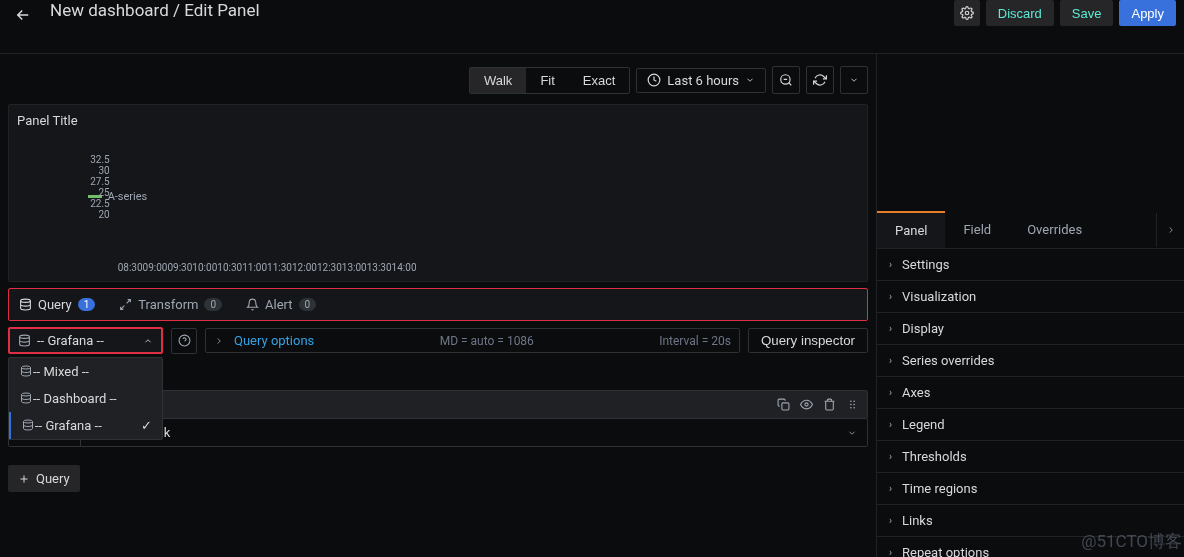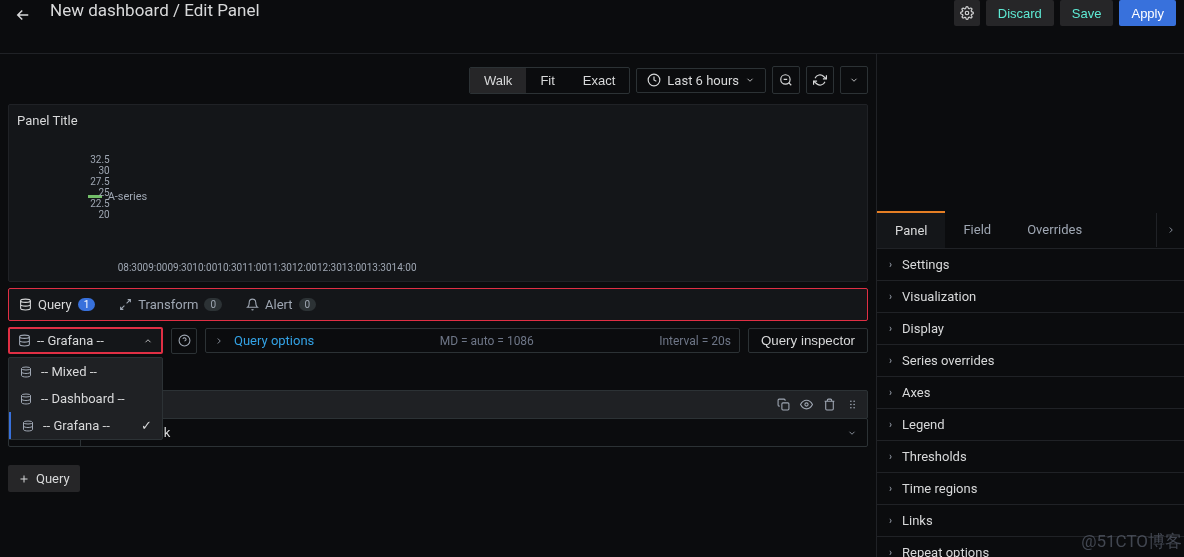--- a/index.html
+++ b/index.html
@@ -69,21 +69,21 @@
 .badge.gray { background: #2c3235; color: #9fa7b3; }
 .query-header { display: flex; align-items: center; gap: 8px; }
 .ds-select { display: flex; align-items: center; gap: 8px; border: 2px solid #e02f44; background: #141619; padding: 4px 8px; border-radius: 2px; width: 155px; justify-content: space-between; }
 .ds-select-inner { display: flex; align-items: center; gap: 6px; }
 .qh-btn { width: 26px; height: 26px; border: 1px solid #2c3235; display: flex; align-items: center; justify-content: center; border-radius: 2px; }
 .query-options { display: flex; align-items: center; gap: 10px; border: 1px solid #2c3235; padding: 4px 8px; border-radius: 2px; background: #0b0c0e; flex: 1; }
 .qo-link { color: #33a2e5; }
 .qo-meta { color: #6e7687; font-size: 12px; margin-left: auto; }
 .qi-btn { border: 1px solid #2c3235; padding: 4px 12px; border-radius: 2px; background: #0b0c0e; color: #d8d9da; }
 .dropdown { position: absolute; background: #1f2124; border: 1px solid #2c3235; border-radius: 2px; width: 155px; z-index: 10; }
-.dd-item { display: flex; align-items: flex-end; gap: 8px; padding: 6px 10px; cursor: pointer; }
+.dd-item { display: flex; align-items: flex-start; padding: 6px 10px; cursor: pointer; }
 .dd-item.selected { border-left: 2px solid #3871dc; }
 .dd-check { margin-left: auto; color: #d8d9da; }
 .dd-icon { width:14px; height:14px; display:inline-flex; align-items:center; justify-content:center; }
 .row-a { display: flex; align-items: center; background: #1f2124; border: 1px solid #2c3235; border-radius: 2px; padding: 4px 8px; gap: 8px; margin-top: 36px;}
 .row-a .a-label { background: #111217; padding: 2px 8px; border-radius: 2px; }
 .row-icons { margin-left: auto; display: flex; gap: 10px; color: #9fa7b3; }
 .scenario-row { display:flex; align-items:center; border:1px solid #2c3235; border-radius:2px; background:#0b0c0e; margin-top:-1px;}
 .scenario-label { padding:6px 10px; color:#33a2e5; border-right:1px solid #2c3235;}
 .scenario-val { flex:1; padding:6px 10px; display:flex; justify-content:space-between; align-items:center;}
 .add-query { display: inline-flex; align-items: center; gap: 6px; background: #262628; padding: 6px 10px; border-radius: 2px; margin-top: 18px; width: fit-content;}

